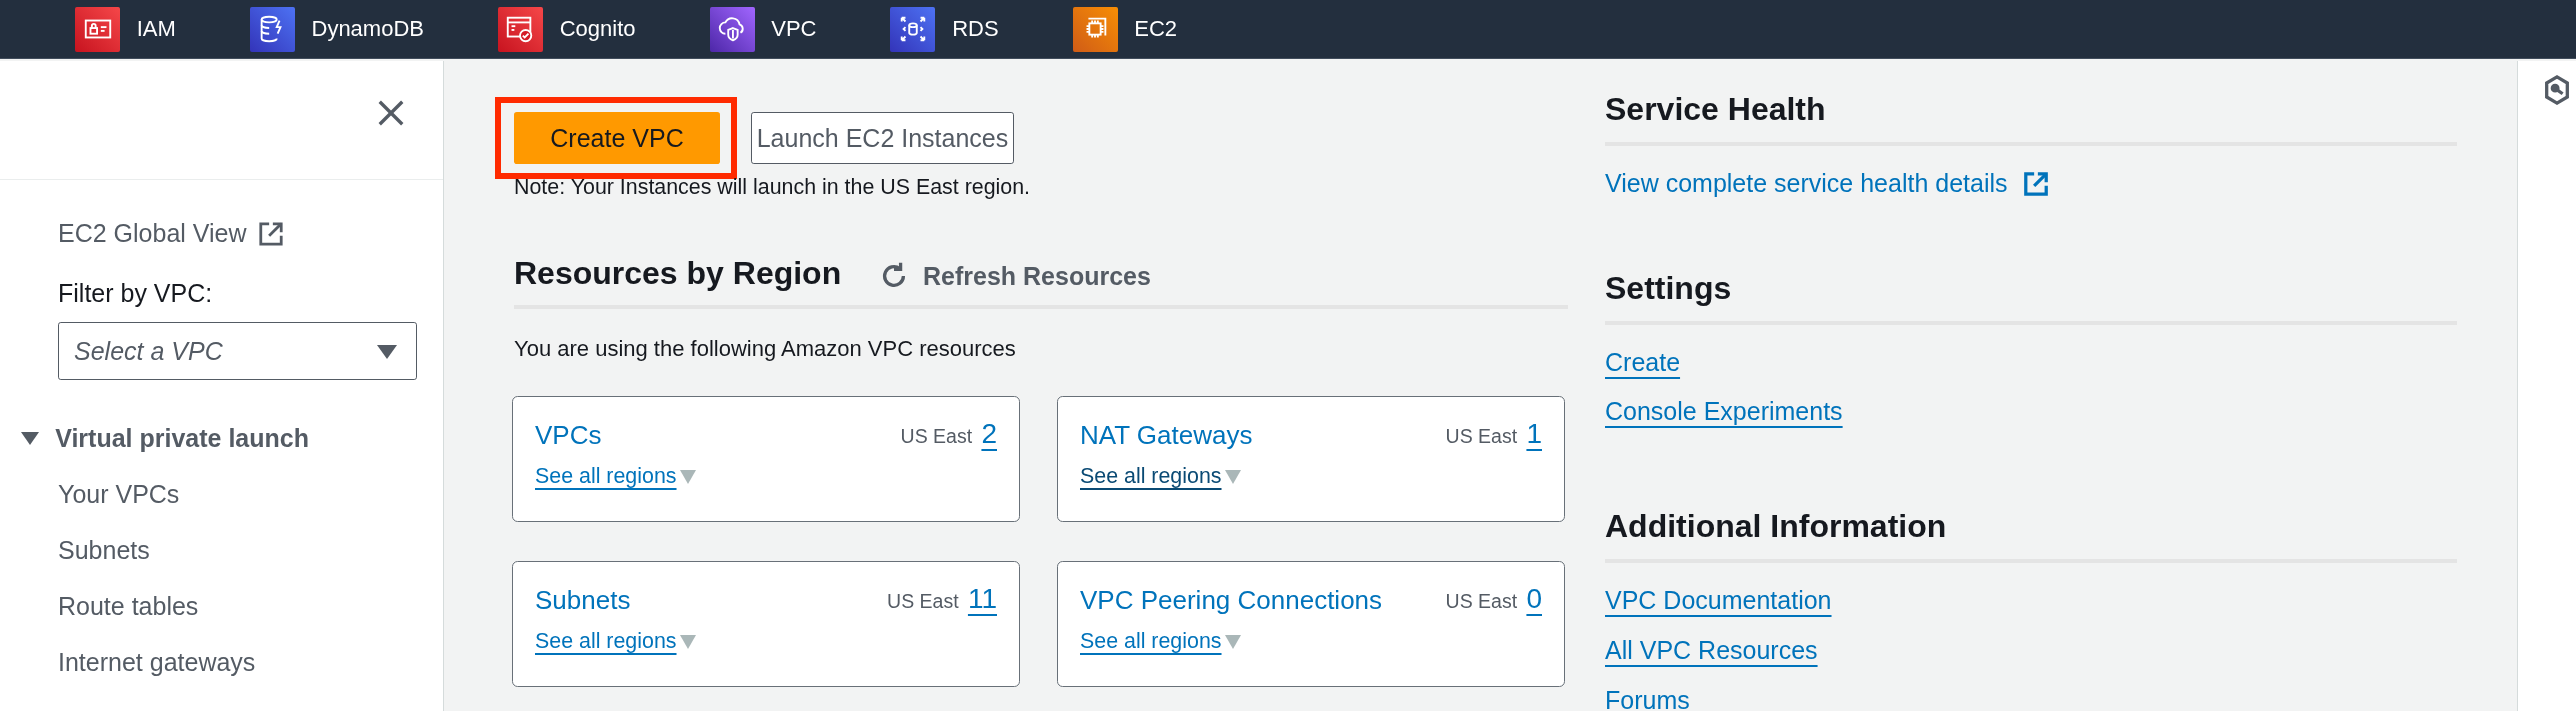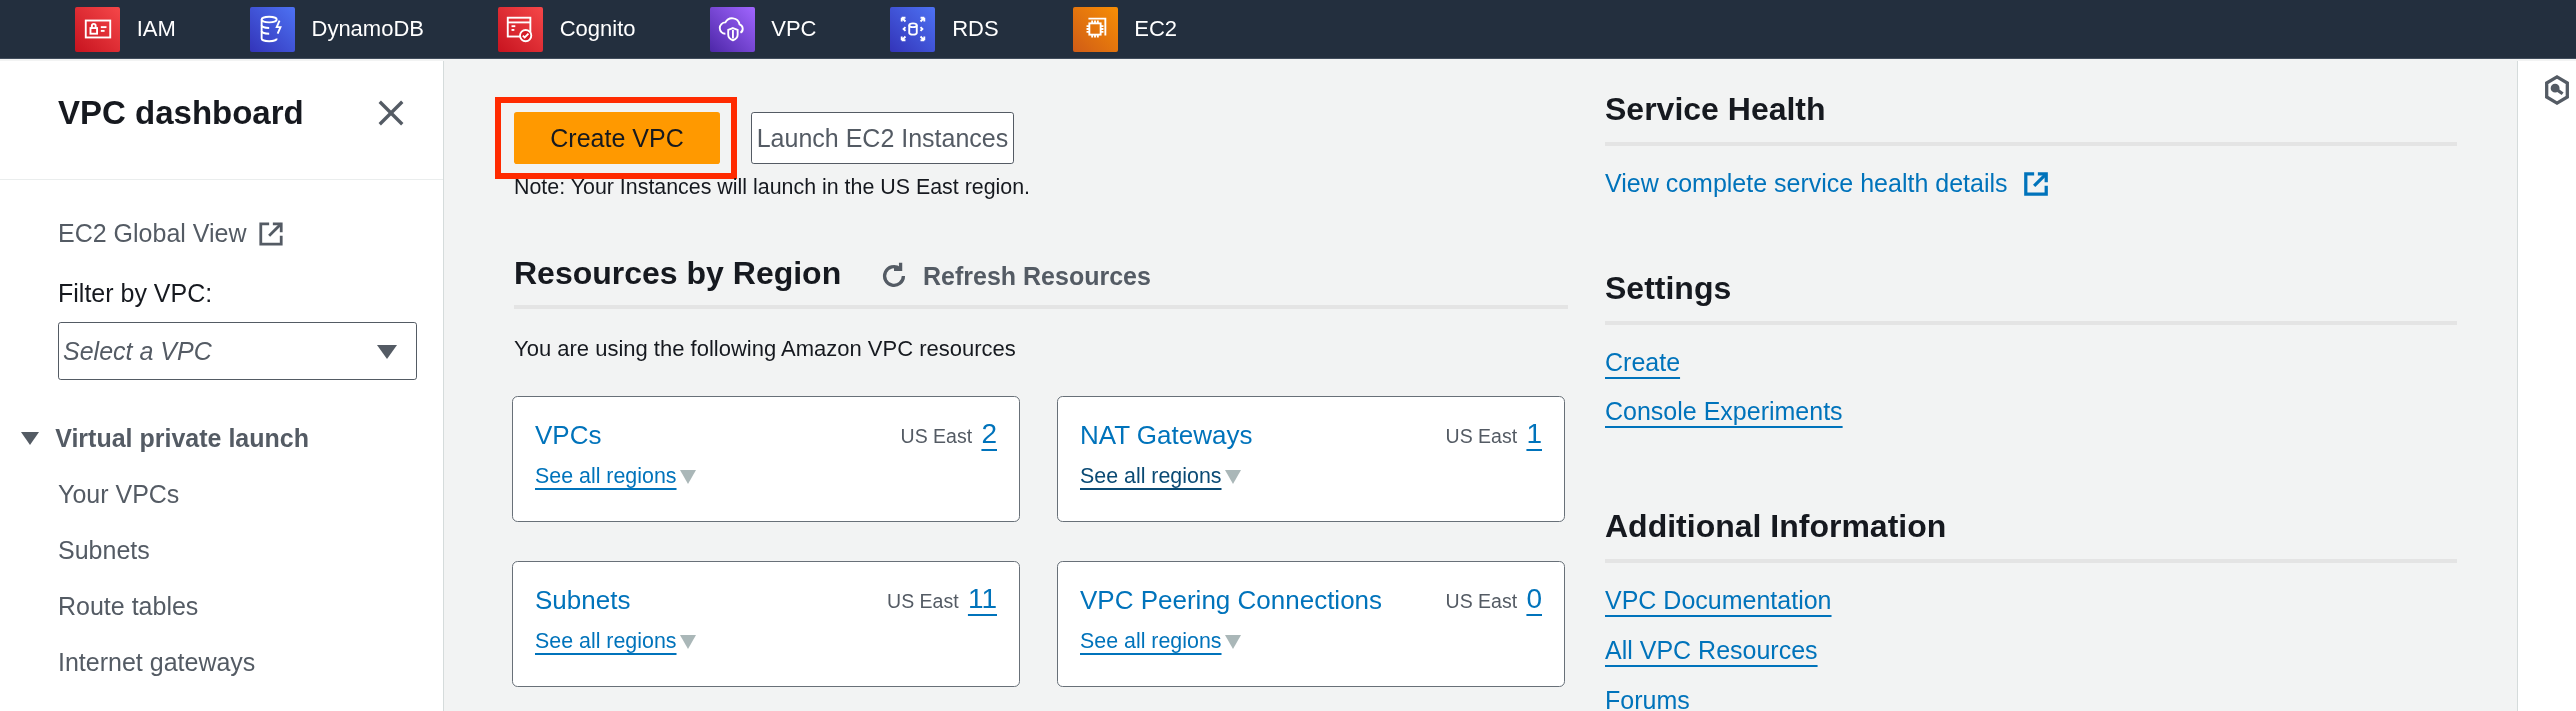--- a/index.html
+++ b/index.html
@@ -40,21 +40,21 @@
     .sb-close { position: absolute; left: 376px; top: 37px; width: 30px; height: 30px; cursor: pointer; }
     .sb-global {
       position: absolute; left: 58px; top: 158px; font-size: 25px; color: #545b64;
       display: flex; align-items: center; cursor: pointer;
     }
     .sb-global svg { margin-left: 11px; }
     .sb-filter-label { position: absolute; left: 58px; top: 218px; font-size: 25px; color: #16191f; }
     .sb-select {
       position: absolute; left: 58px; top: 261px; width: 359px; height: 58px;
       border: 1.9px solid #545b64; border-radius: 2.8px; background: #fff;
-      display: flex; align-items: center; padding-left: 4px; cursor: pointer;
+      display: flex; align-items: center; padding-left: 15px; cursor: pointer;
     }
     .sb-select .ph { font-size: 25px; font-style: italic; color: #545b64; }
     .sb-select .caret {
       position: absolute; right: 18.6px; top: 22px;
       width: 0; height: 0; border-left: 10.2px solid transparent; border-right: 10.2px solid transparent;
       border-top: 14px solid #545b64;
     }
     .sb-section {
       position: absolute; left: 20.5px; top: 363px; display: flex; align-items: center;
       font-size: 25px; font-weight: bold; color: #545b64; cursor: pointer;
@@ -205,21 +205,20 @@
           <path d="M10 6h18v18"></path>
           <path d="M6 10v18h18" opacity="0"></path>
         </svg>
     </span>
     <span class="lbl">EC2</span>
   </div>
 </div>
 
 <div class="sidebar">
   <div class="sb-header">
-    <div class="sb-title">VPC dashboard</div>
     <svg class="sb-close" viewBox="0 0 32 32" stroke="#545b64" stroke-width="3.5" fill="none">
         <line x1="4" y1="4" x2="28" y2="28"></line>
         <line x1="28" y1="4" x2="4" y2="28"></line>
       </svg>
   </div>
   <div class="sb-global">
     <span>EC2 Global View</span>
     <svg width="26" height="26" viewBox="0 0 28 28" fill="none" stroke="#545b64" stroke-width="3">
         <path d="M12 3H3v22h22v-9"></path>
         <path d="M16 3h9v9"></path>

